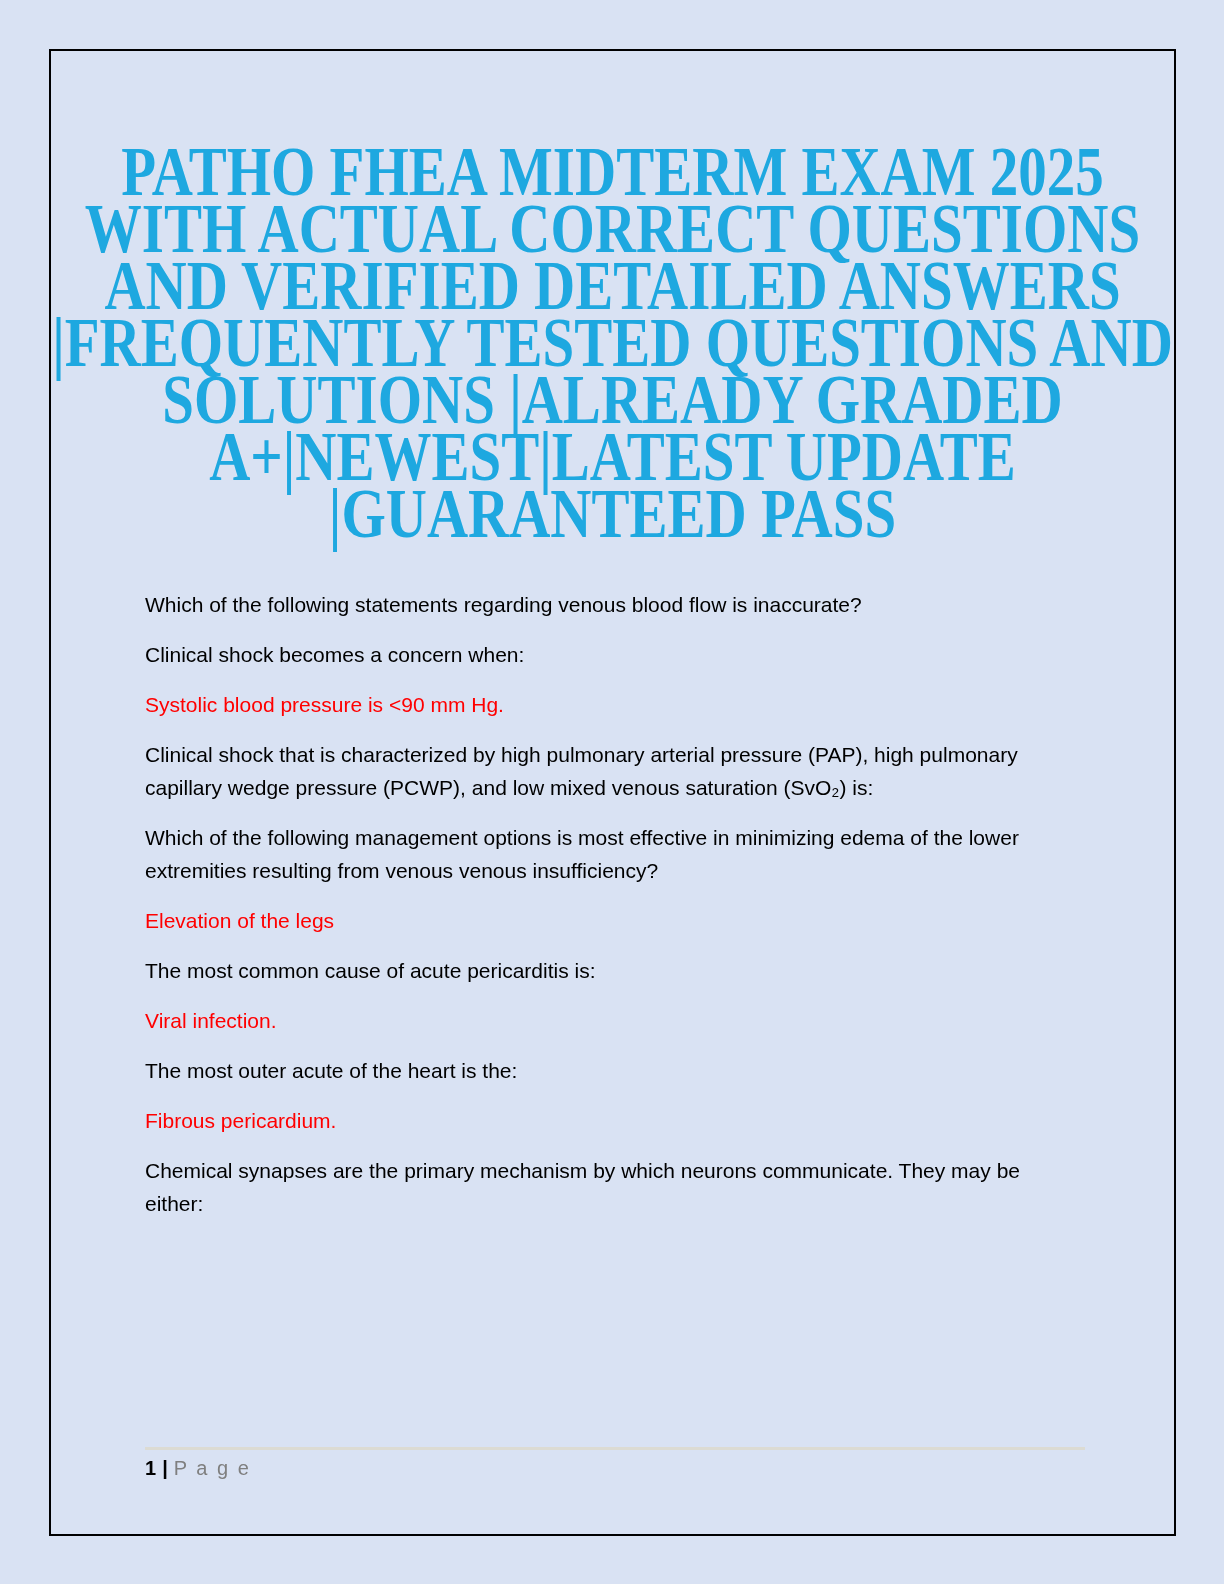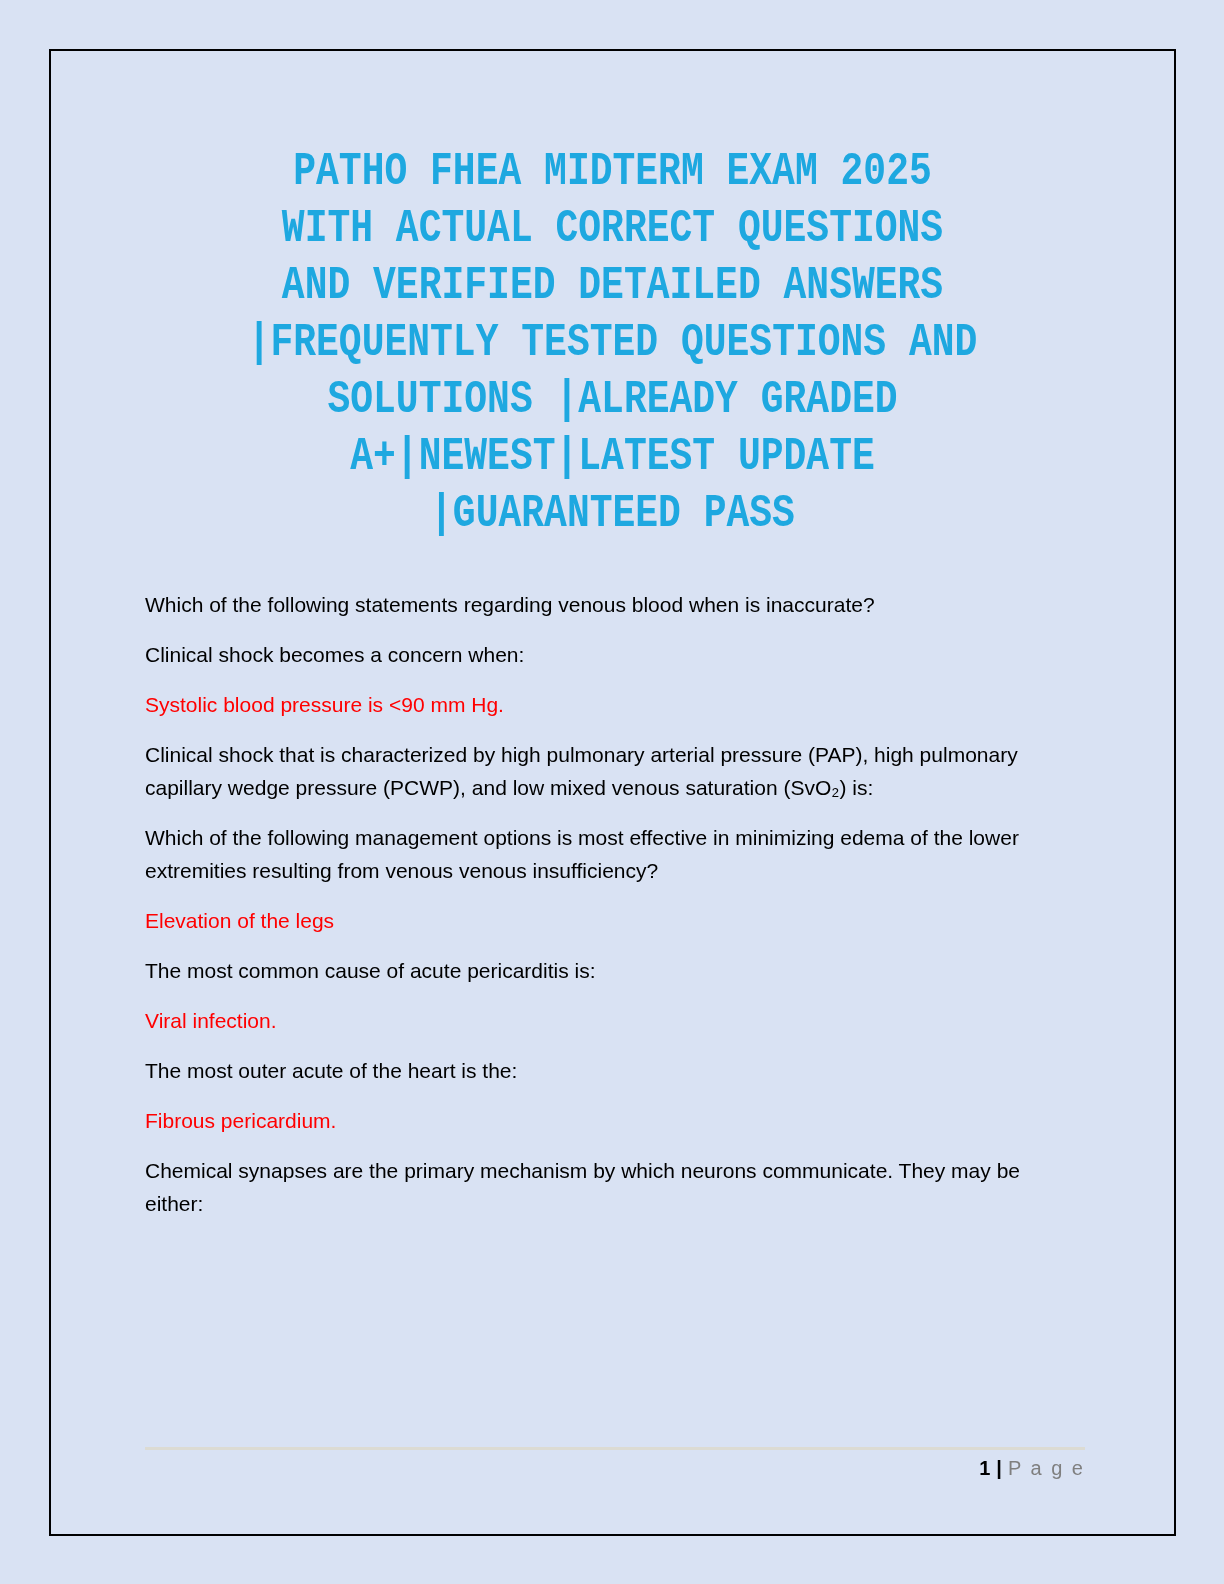--- a/index.html
+++ b/index.html
@@ -20,23 +20,23 @@
     top: 49px;
     width: 1123px;
     height: 1483px;
     border: 2px solid var(--border-color, #000000);
     background: var(--page-bg, #d9e2f3);
     overflow: hidden;
   }
   .doc-title {
     margin-top: 92px;
     text-align: center;
-    font-family: Liberation Mono, monospace;
+    font-family: Liberation Serif, serif;
     font-weight: bold;
-    font-size: 38px;
+    font-size: 57px;
     line-height: 57px;
     color: var(--title-color, #1ea8e0);
     letter-spacing: 0px;
   }
   .title-line {
     transform: scale(1, 1.22);
     transform-origin: 50% 50%;
     white-space: nowrap;
   }
   .content {
@@ -58,21 +58,20 @@
     width: 940px;
   }
   .footer-rule {
     height: 3px;
     background: #dcdbd3;
   }
   .footer-text {
     margin-top: 7px;
     font-size: 20px;
     color: #7f7f7f;
-    text-align: right;
   }
   .pg-num {
     font-weight: bold;
     color: #000000;
   }
   .pg-bar {
     font-weight: bold;
     color: #000000;
     margin: 0 6px;
   }
@@ -90,21 +89,21 @@
     <div class="title-line">PATHO FHEA MIDTERM EXAM 2025</div>
     <div class="title-line">WITH ACTUAL CORRECT QUESTIONS</div>
     <div class="title-line">AND VERIFIED DETAILED ANSWERS</div>
     <div class="title-line">|FREQUENTLY TESTED QUESTIONS AND</div>
     <div class="title-line">SOLUTIONS |ALREADY GRADED</div>
     <div class="title-line">A+|NEWEST|LATEST UPDATE</div>
     <div class="title-line">|GUARANTEED PASS</div>
   </div>
 
   <div class="content">
-    <p class="para q">Which of the following statements regarding venous blood when is inaccurate?</p>
+    <p class="para q">Which of the following statements regarding venous blood flow is inaccurate?</p>
     <p class="para q">Clinical shock becomes a concern when:</p>
     <p class="para a">Systolic blood pressure is &lt;90 mm Hg.</p>
     <p class="para q">Clinical shock that is characterized by high pulmonary arterial pressure (PAP), high pulmonary
 capillary wedge pressure (PCWP), and low mixed venous saturation (SvO₂) is:</p>
     <p class="para q">Which of the following management options is most effective in minimizing edema of the lower
 extremities resulting from venous venous insufficiency?</p>
     <p class="para a">Elevation of the legs</p>
     <p class="para q">The most common cause of acute pericarditis is:</p>
     <p class="para a">Viral infection.</p>
     <p class="para q">The most outer acute of the heart is the:</p>

